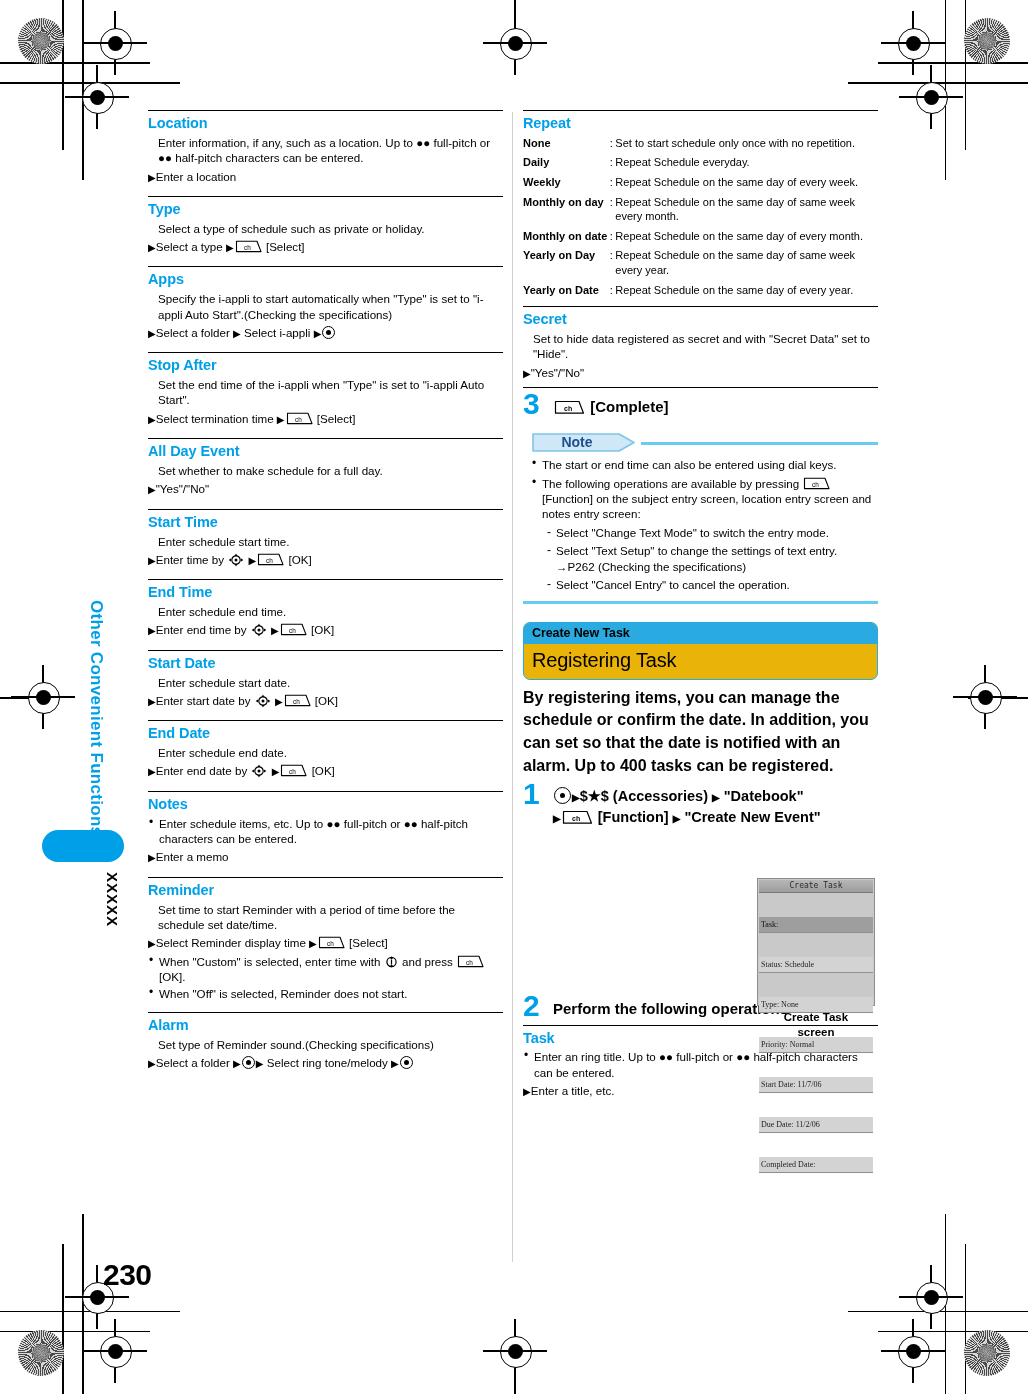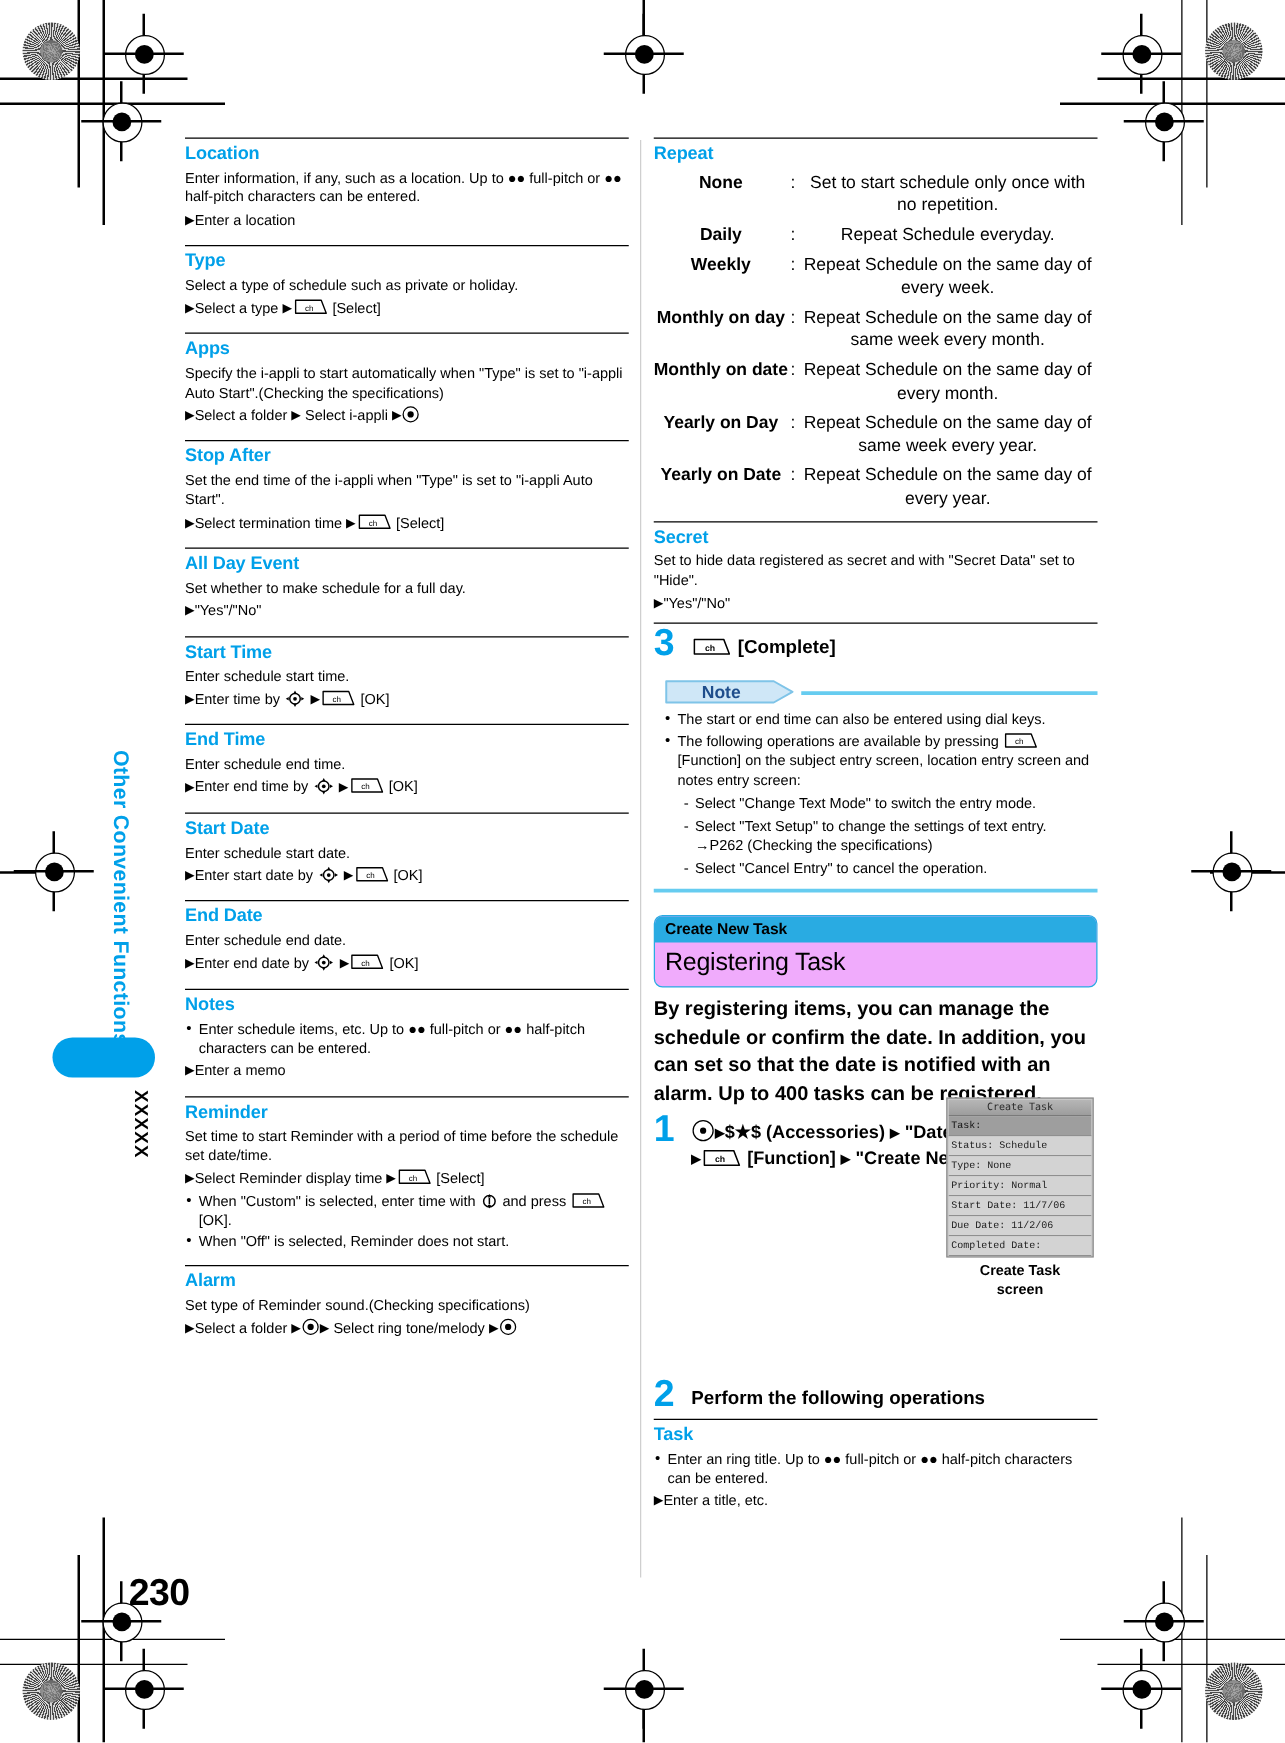--- a/index.html
+++ b/index.html
@@ -110,21 +110,21 @@
     margin-bottom: 3px;
   }
   h3.head {
     color: #00a0e9;
     font-size: 14.5px;
     font-weight: bold;
     margin: 1px 0 1px 0;
     letter-spacing: -.1px;
   }
   p.body {
-    margin: 0 0 2px 0;
+    margin: 0 0 2px 10px;
     font-size: 11.6px;
     line-height: 1.33;
   }
   .gap { height: 9px; }
 
   
   ul.bul {
     margin: 0 0 2px 0;
     padding: 0;
     list-style: none;
@@ -200,23 +200,22 @@
 
   
   table.deftab {
     border-collapse: collapse;
     width: 100%;
     margin: 2px 0 4px 0;
   }
   table.deftab td {
     vertical-align: top;
     padding: 0 0 5px 0;
-    font-size: 14px;
+    font-size: 11px;
     line-height: 1.33;
-    text-align: center;
   }
   td.dt-term { font-weight: bold; white-space: nowrap; padding-right: 3px; padding-left: 4px; }
   td.dt-colon { width: 8px; text-align: center; }
   td.dt-desc { padding-left: 4px; }
 
   
   .step {
     position: relative;
     padding-left: 30px;
     margin: 6px 0 4px 0;
@@ -278,21 +277,21 @@
     height: 3px;
     background: #66ccf0;
   }
 
   
   .panel {
     margin: 18px 0 6px 0;
     border: 1.5px solid #29abe2;
     border-radius: 7px;
     overflow: hidden;
-    background: #f0abfc;
+    background: #eab308;
   }
   .panel-top {
     background: #29abe2;
     color: #000;
     font-size: 12.5px;
     font-weight: bold;
     padding: 2px 0 2px 8px;
     letter-spacing: -.1px;
   }
   .panel-title {
@@ -331,27 +330,28 @@
     font-family: "DejaVu Sans Mono", monospace;
     line-height: 12px;
     height: 12px;
     border-bottom: 1px solid #7a7a7a;
     overflow: hidden;
   }
   .ps-row {
     height: 15px;
     line-height: 15px;
     font-size: 8px;
-    font-family: Liberation Mono, monospace;
+    font-family: Liberation Serif, serif;
     color: #1d1d1d;
     padding-left: 2px;
     border-bottom: 1px solid #8f8f8f;
     background: #d3d3d3;
     white-space: nowrap;
     overflow: hidden;
+    margin-top: 24px;
   }
   .ps-row.sel { background: #9e9e9e; color: #111; }
   .ps-caption {
     text-align: center;
     font-size: 11.5px;
     font-weight: bold;
     line-height: 1.3;
     margin-top: 4px;
   }
 

